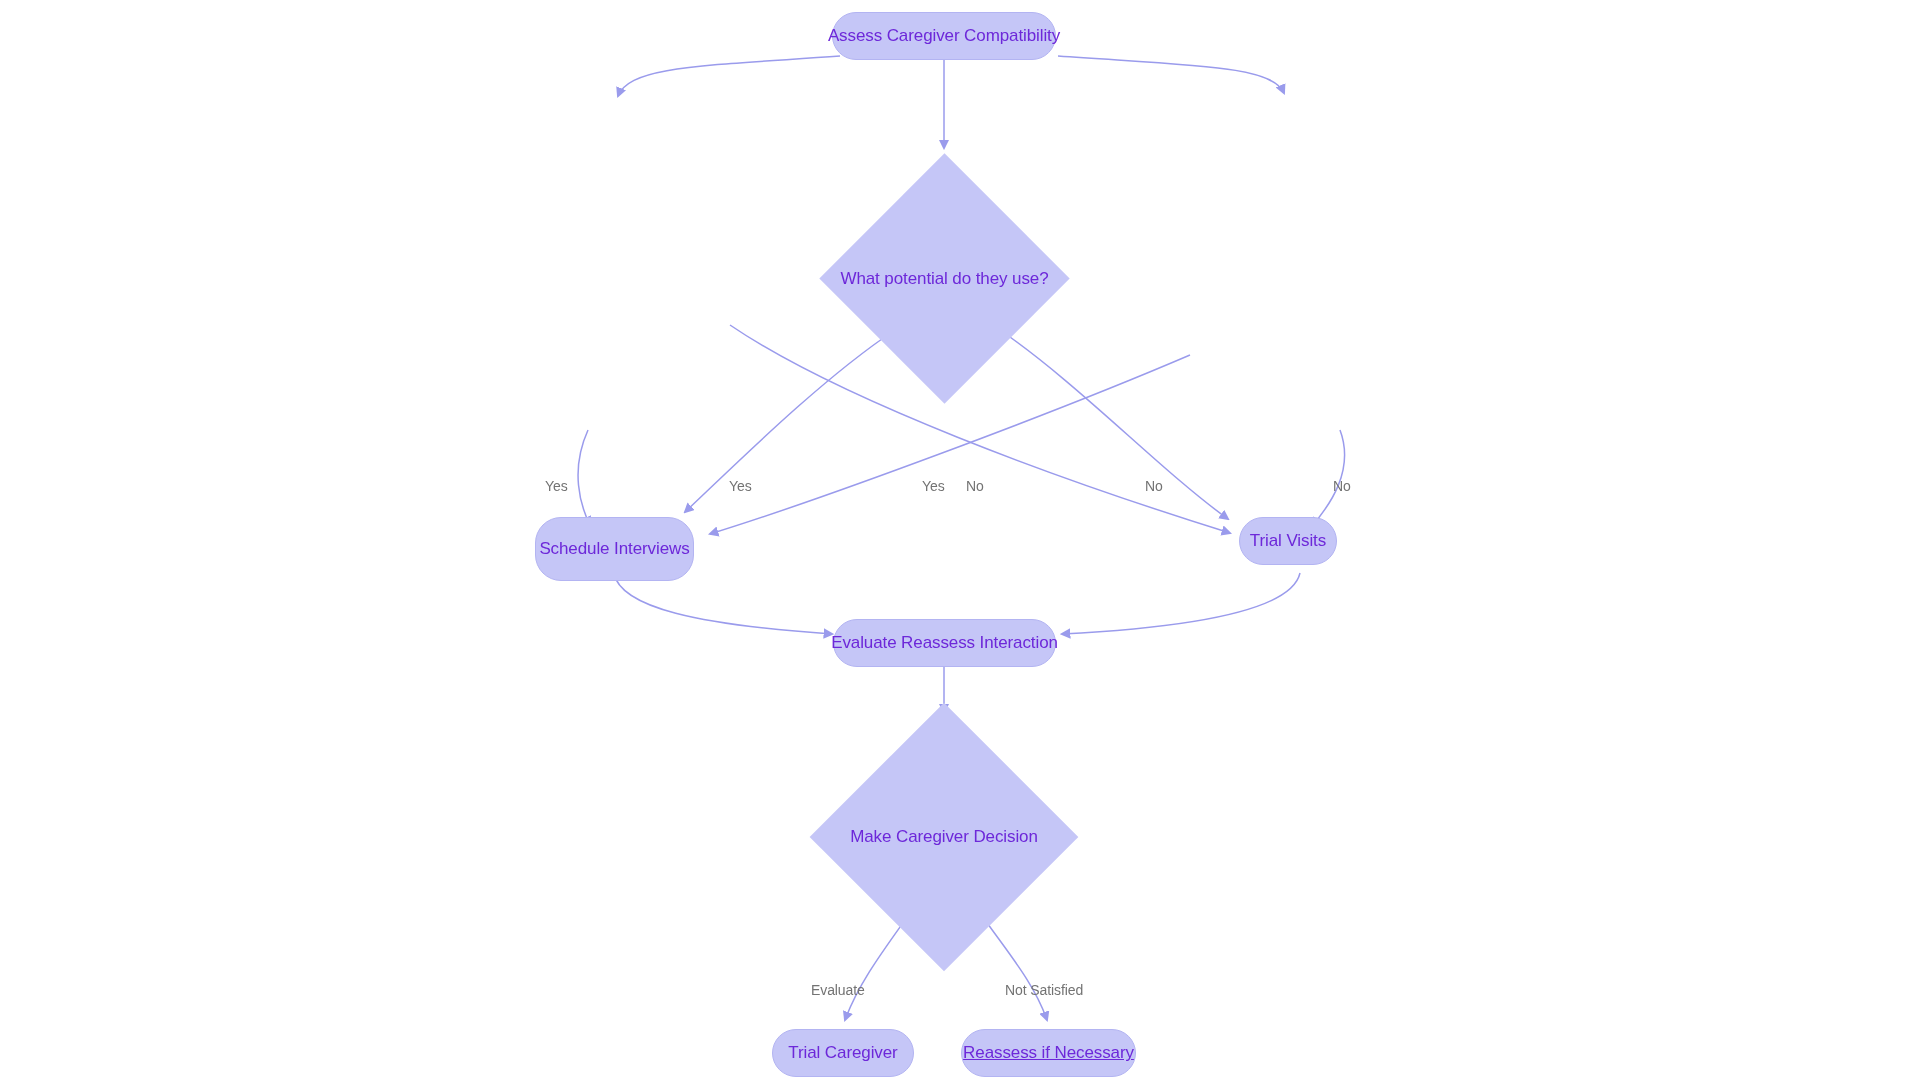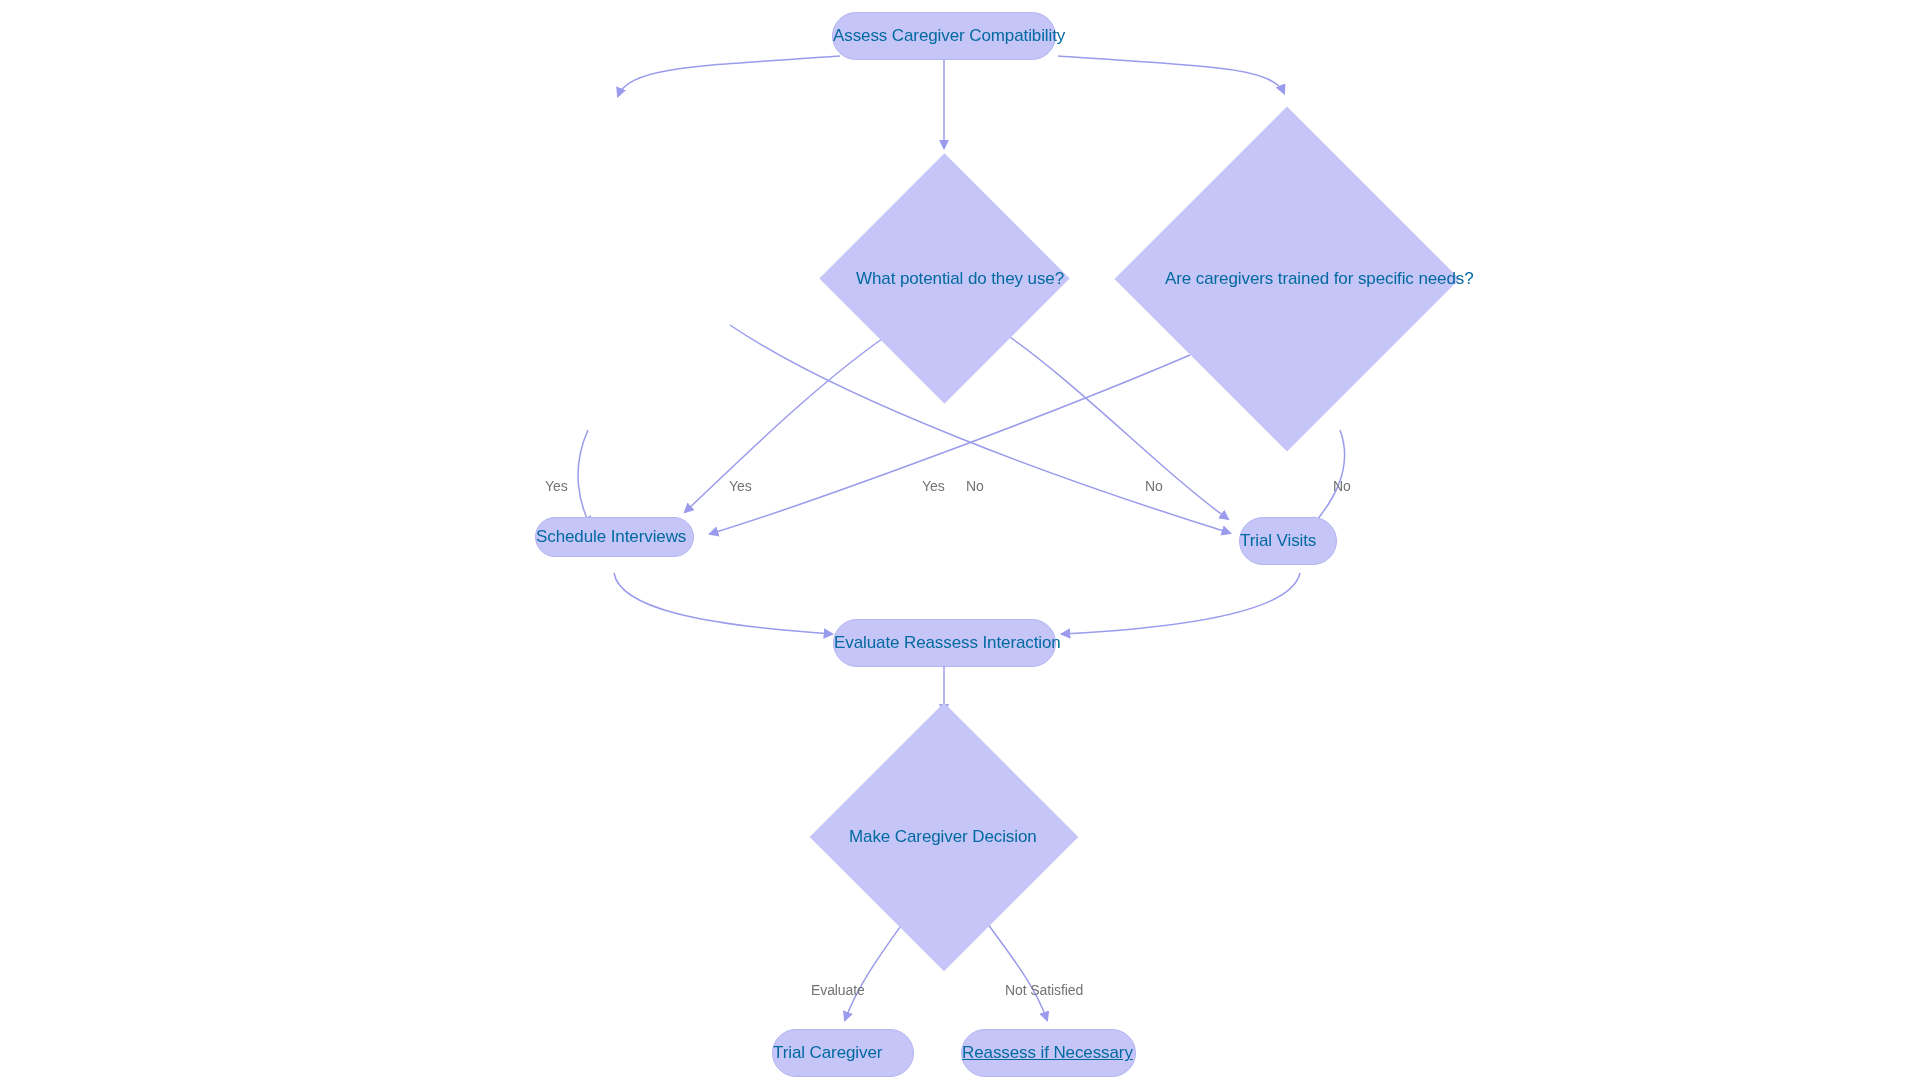--- a/index.html
+++ b/index.html
@@ -23,24 +23,24 @@
     position: absolute;
     left: 0;
     top: 0;
     width: 1920px;
     height: 1083px;
   }
   .node {
     position: absolute;
     display: flex;
     align-items: center;
-    justify-content: flex-start;
+    justify-content: center;
     box-sizing: border-box;
     text-align: center;
-    color: #0369a1;
+    color: #6d28d9;
     font-size: 17px;
     letter-spacing: -0.1px;
     line-height: 1.15;
     white-space: nowrap;
     z-index: 3;
   }
   .node-rounded {
     background: #c5c6f7;
     border: 1px solid #b3b4f2;
     border-radius: 26px;
@@ -118,26 +118,22 @@
   <div class="node node-rounded" style="left:832px; top:12px; width:224px; height:48px;">
     <span>Assess Caregiver Compatibility</span>
   </div>
 
 
   <div class="node node-diamond" style="left:856px; top:190px; width:177px; height:177px;">
     <span class="diamond-shape"></span>
     <span class="diamond-label">What potential do they use?</span>
   </div>
 
-  <div class="node node-diamond" style="left:1165px; top:157px; width:244px; height:244px;">
-    <span class="diamond-shape"></span>
-    <span class="diamond-label">Are caregivers trained for specific needs?</span>
-  </div>
 
-  <div class="node node-rounded" style="left:535px; top:517px; width:159px; height:40px;">
+  <div class="node node-rounded" style="left:535px; top:517px; width:159px; height:64px;">
     <span>Schedule Interviews</span>
   </div>
 
   <div class="node node-rounded" style="left:1239px; top:517px; width:98px; height:48px;">
     <span>Trial Visits</span>
   </div>
 
   <div class="node node-rounded" style="left:833px; top:619px; width:223px; height:48px;">
     <span>Evaluate Reassess Interaction</span>
   </div>

